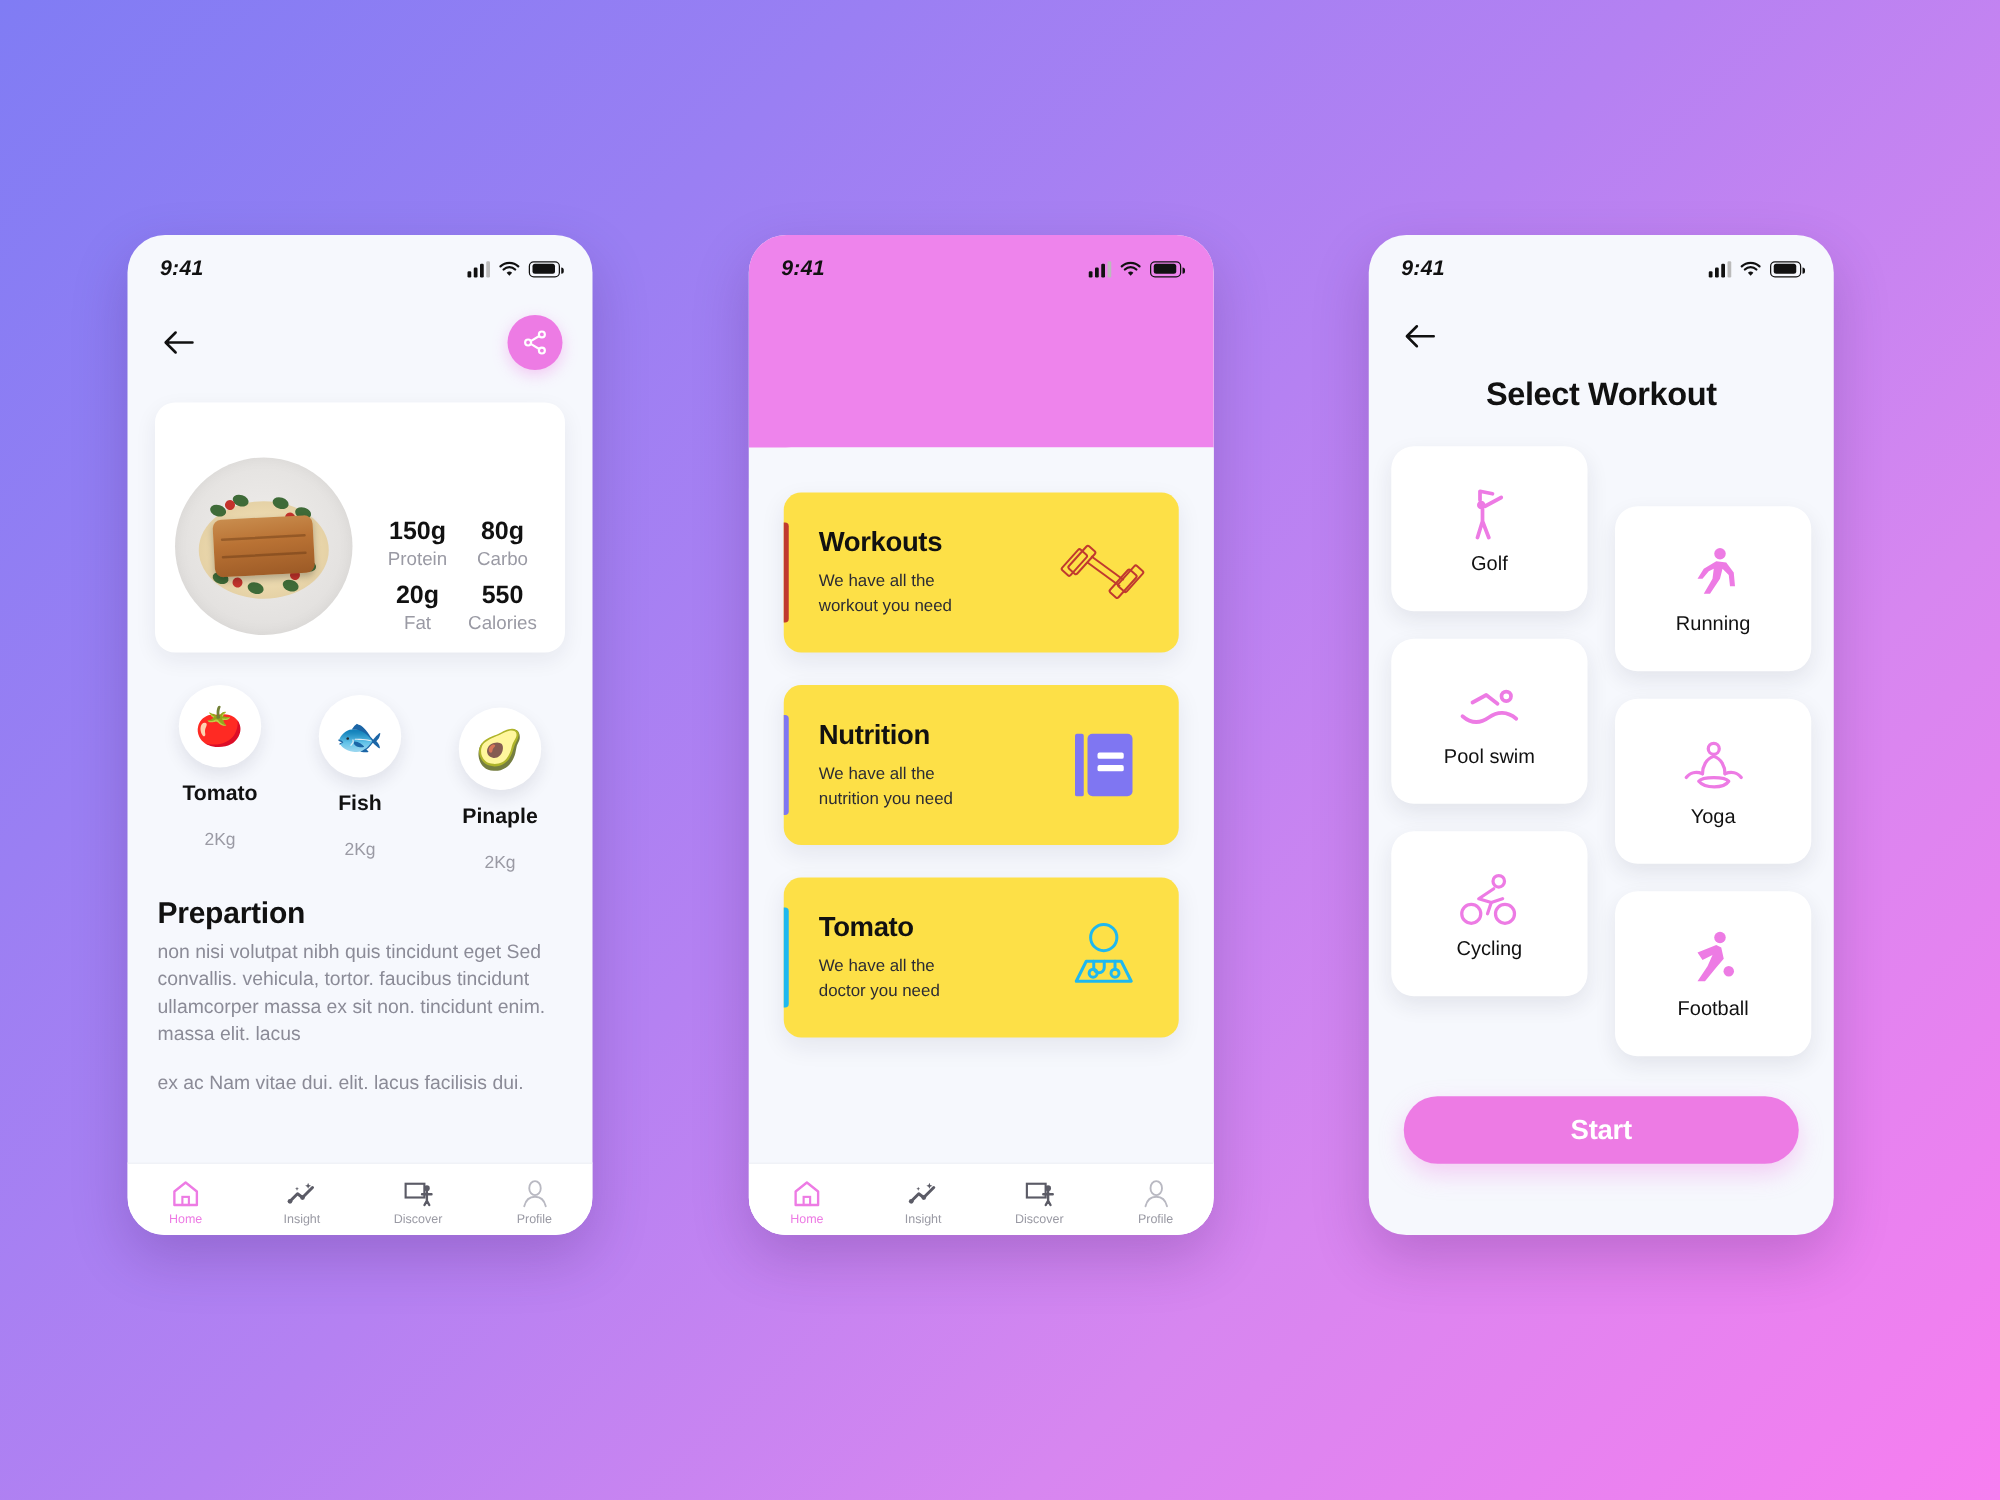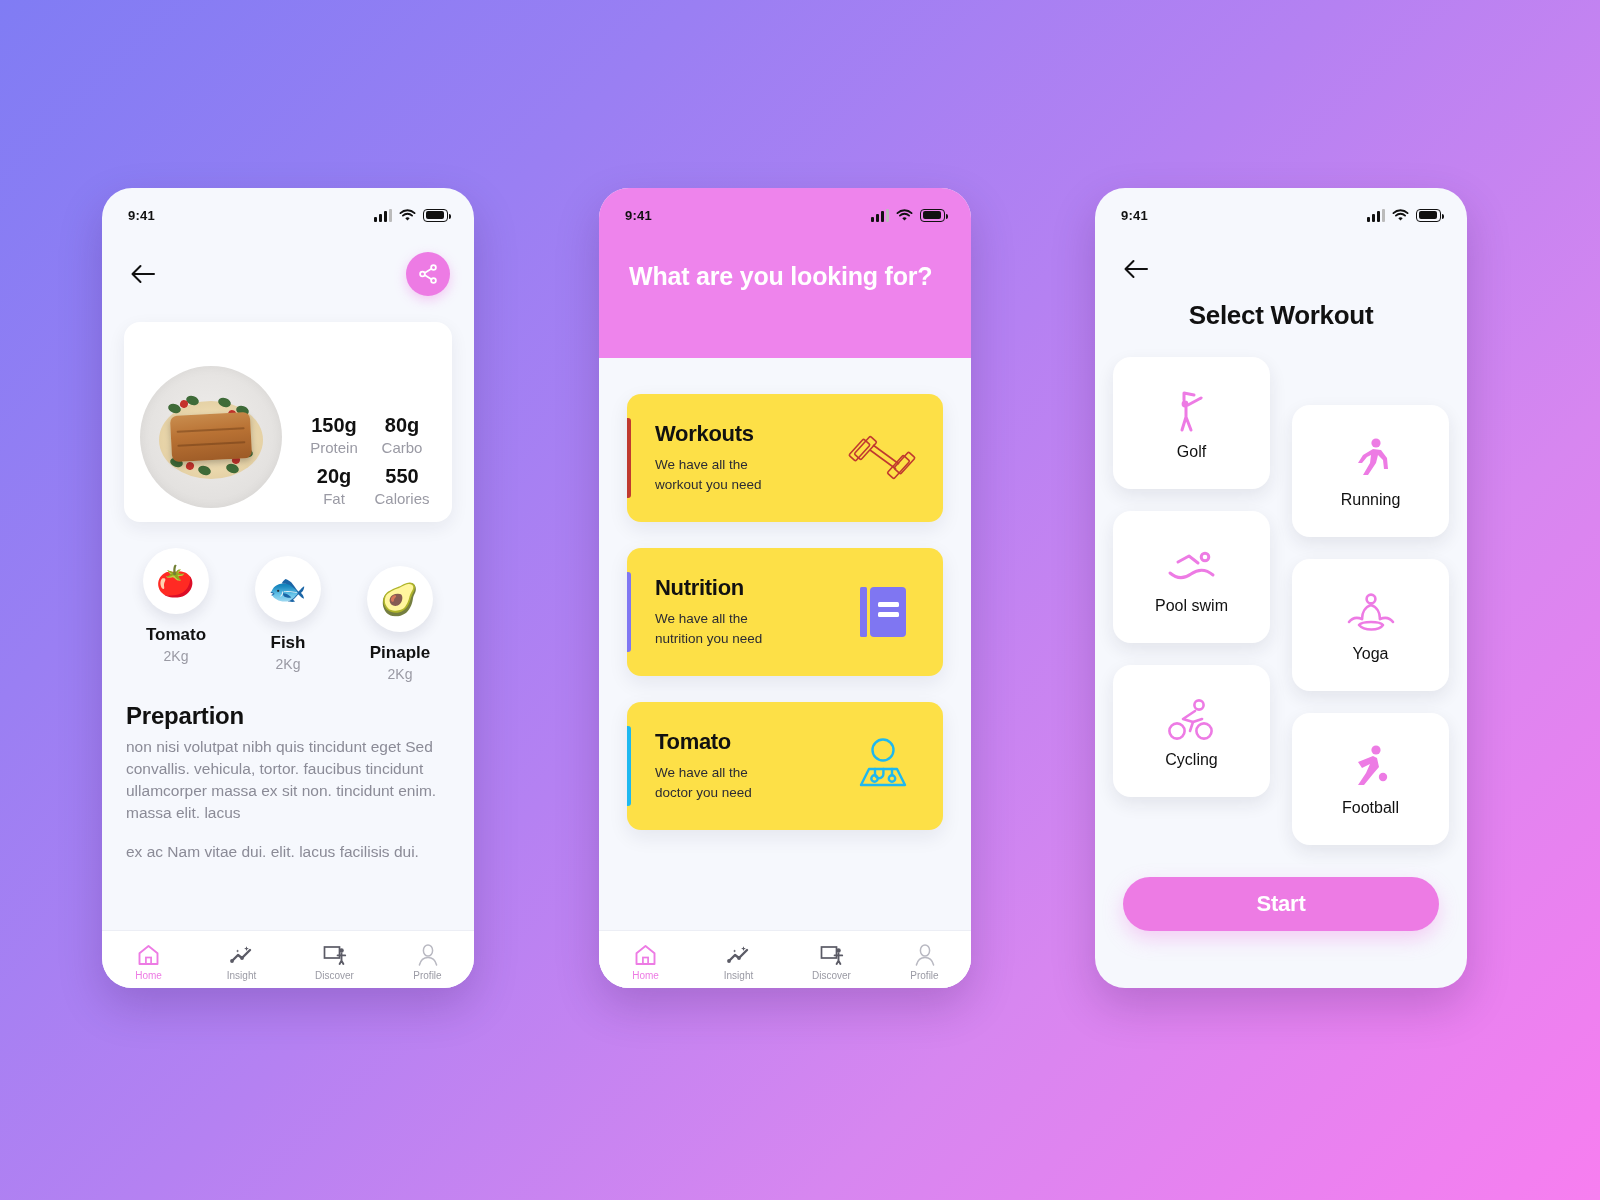--- a/index.html
+++ b/index.html
@@ -28,21 +28,21 @@
   #phone-2 { left: 599px;  top: 188px; }
   #phone-3 { left: 1095px; top: 188px; }
 
   
   .statusbar {
     height: 48px;
     display: flex; align-items: center; justify-content: space-between;
     padding: 6px 26px 0 26px;
     position: relative; z-index: 5;
   }
-  .status-time { font-size: 13px; font-weight: 700; color: #111; letter-spacing: .2px; }
+  .status-time { font-size: 17px; font-weight: 700; color: #111; letter-spacing: .2px; font-style: italic; }
   .status-right { display: flex; align-items: center; gap: 7px; }
   .ic-signal { display: flex; align-items: flex-end; gap: 2px; height: 13px; }
   .ic-signal i { width: 3px; background: #111; border-radius: 1px; display: block; }
   .ic-signal i:nth-child(1){height:5px}
   .ic-signal i:nth-child(2){height:8px}
   .ic-signal i:nth-child(3){height:11px}
   .ic-signal i:nth-child(4){height:13px;background:#bbb}
   .ic-wifi svg { display: block; }
   .ic-batt {
     width: 25px; height: 13px; border: 1.6px solid #111; border-radius: 4px;
@@ -130,21 +130,21 @@
   }
   .ingredient { text-align:center; width: 100px; }
   .ing-circle {
     width: 66px; height: 66px; border-radius: 50%;
     background: #fff; margin: 0 auto;
     display:flex; align-items:center; justify-content:center;
     font-size: 31px; line-height: 1;
     box-shadow: 0 6px 14px rgba(30,30,60,.10);
   }
   .ing-name { font-size: 17px; font-weight: 700; color: #111; margin-top: 11px; }
-  .ing-qty  { font-size: 14px; color: #9a9aa4; margin-top: 3px; }
+  .ing-qty  { font-size: 14px; color: #9a9aa4; margin-top: 18px; }
 
   .prep-wrap { padding: 20px 24px 0 24px; }
   .prep-title { font-size: 24px; font-weight: 700; color: #111; letter-spacing: -.2px; }
   .prep-p {
     font-size: 15.5px; line-height: 1.42; color: #8b8b97; margin-top: 6px;
   }
   .prep-p + .prep-p { margin-top: 17px; }
 
   
   .bottom-nav {
@@ -384,21 +384,20 @@
               <path d="M8.5 11.6 6.3 9.2a3.2 3.2 0 0 1 4.4 0z" fill="#111"></path>
               <path d="M3.9 6.6a6.7 6.7 0 0 1 9.2 0" stroke="#111" stroke-width="1.8" fill="none" stroke-linecap="round"></path>
               <path d="M1.4 4.1a10.3 10.3 0 0 1 14.2 0" stroke="#111" stroke-width="1.8" fill="none" stroke-linecap="round"></path>
             </svg>
         </span>
         <span class="ic-batt">
             <span></span>
           </span>
       </span>
     </div>
-    <div class="p2-question">What are you looking for?</div>
   </div>
 
   <div class="p2-sheet">
     <div class="opt-card">
       <span class="opt-bar" style="background:#C0392F"></span>
       <div class="opt-text">
         <div class="opt-title">Workouts</div>
         <div class="opt-sub">
           <span>We have all the</span><br>
           <span>workout you need</span>

